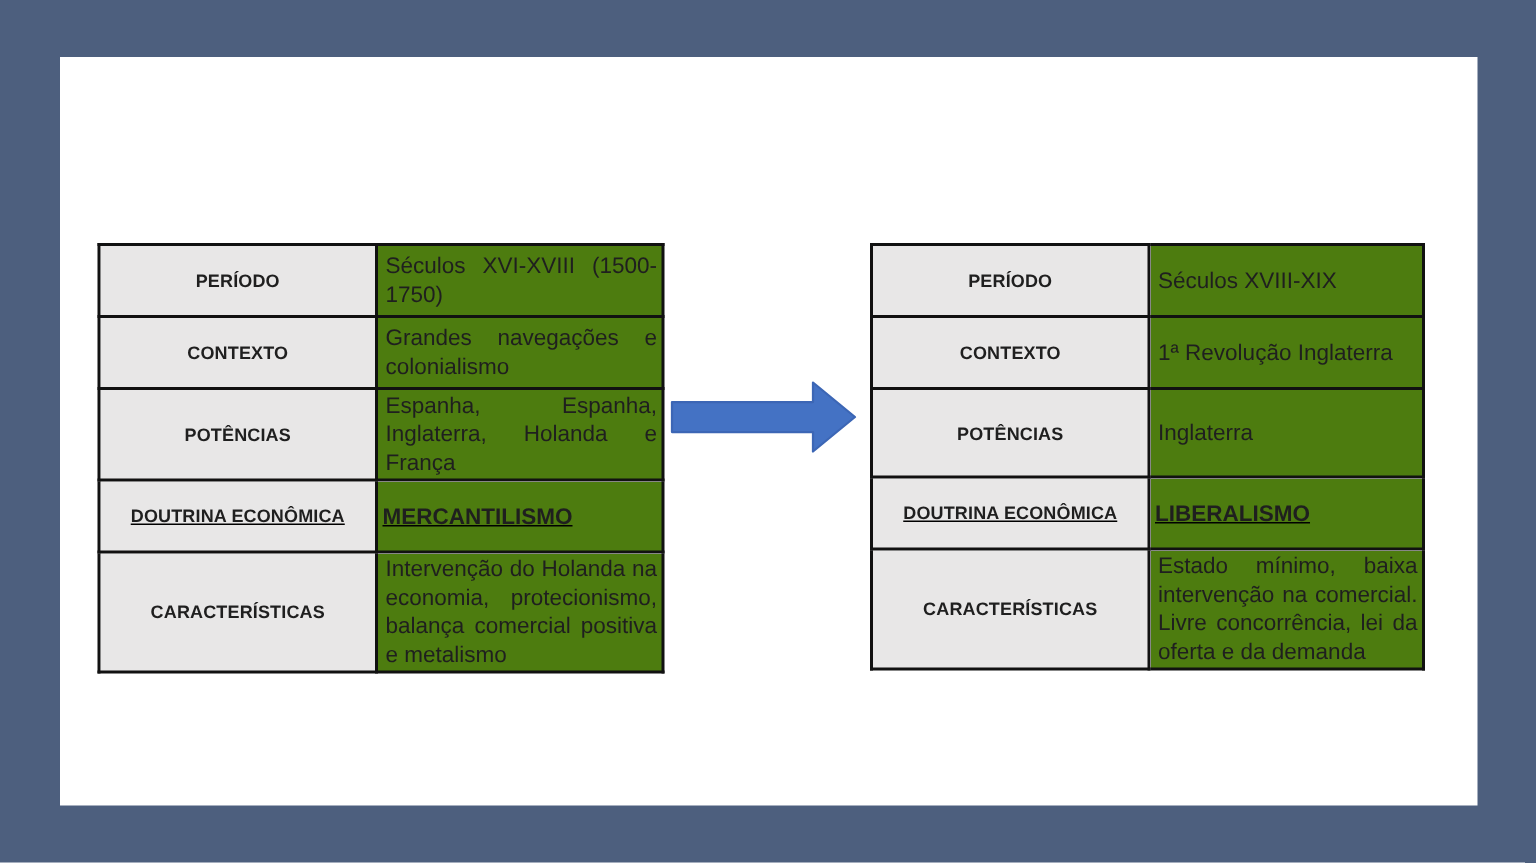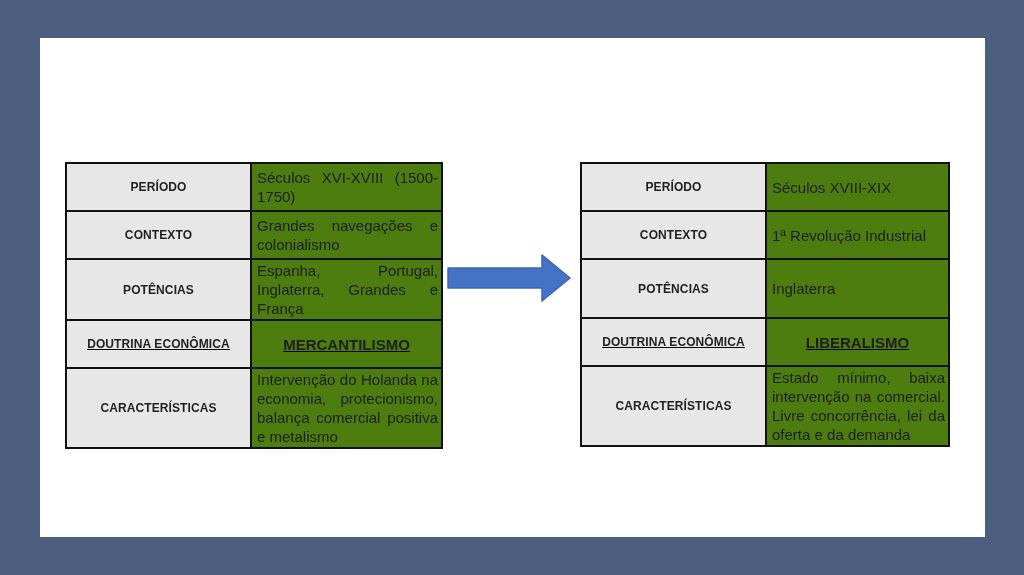--- a/index.html
+++ b/index.html
@@ -54,23 +54,22 @@
   }
   td.value {
     background: #4d7c0f;
     font-size: 15px;
     line-height: 19px;
     text-align: justify;
     padding: 1px 3px 1px 5px;
   }
   td.value.doctrine {
     font-weight: bold;
-    text-align: center;
     line-height: normal;
-    padding: 0 18px;
+    padding: 0 3px;
     margin-top: 20px;
   }
   .arrow-wrap {
     position: absolute;
     left: 406px;
     top: 215px;
     width: 126px;
     height: 50px;
   }
 </style>
@@ -88,21 +87,21 @@
       <tr class="r-periodo">
         <td class="label">PERÍODO</td>
         <td class="value">Séculos XVI-XVIII (1500-1750)</td>
       </tr>
       <tr class="r-contexto">
         <td class="label">CONTEXTO</td>
         <td class="value">Grandes navegações e colonialismo</td>
       </tr>
       <tr class="r-potencias">
         <td class="label">POTÊNCIAS</td>
-        <td class="value">Espanha, Portugal, Inglaterra, Grandes e França</td>
+        <td class="value">Espanha, Espanha, Inglaterra, Holanda e França</td>
       </tr>
       <tr class="r-doutrina">
         <td class="label">DOUTRINA ECONÔMICA</td>
         <td class="value doctrine">MERCANTILISMO</td>
       </tr>
       <tr class="r-caracteristicas">
         <td class="label">CARACTERÍSTICAS</td>
         <td class="value">Intervenção do Holanda na economia, protecionismo, balança comercial positiva e metalismo</td>
       </tr>
     </tbody>
@@ -119,21 +118,21 @@
         <col class="c-label">
         <col class="c-value">
       </colgroup>
     <tbody>
       <tr class="r-periodo">
         <td class="label">PERÍODO</td>
         <td class="value">Séculos XVIII-XIX</td>
       </tr>
       <tr class="r-contexto">
         <td class="label">CONTEXTO</td>
-        <td class="value">1ª Revolução Industrial</td>
+        <td class="value">1ª Revolução Inglaterra</td>
       </tr>
       <tr class="r-potencias">
         <td class="label">POTÊNCIAS</td>
         <td class="value">Inglaterra</td>
       </tr>
       <tr class="r-doutrina">
         <td class="label">DOUTRINA ECONÔMICA</td>
         <td class="value doctrine">LIBERALISMO</td>
       </tr>
       <tr class="r-caracteristicas">

